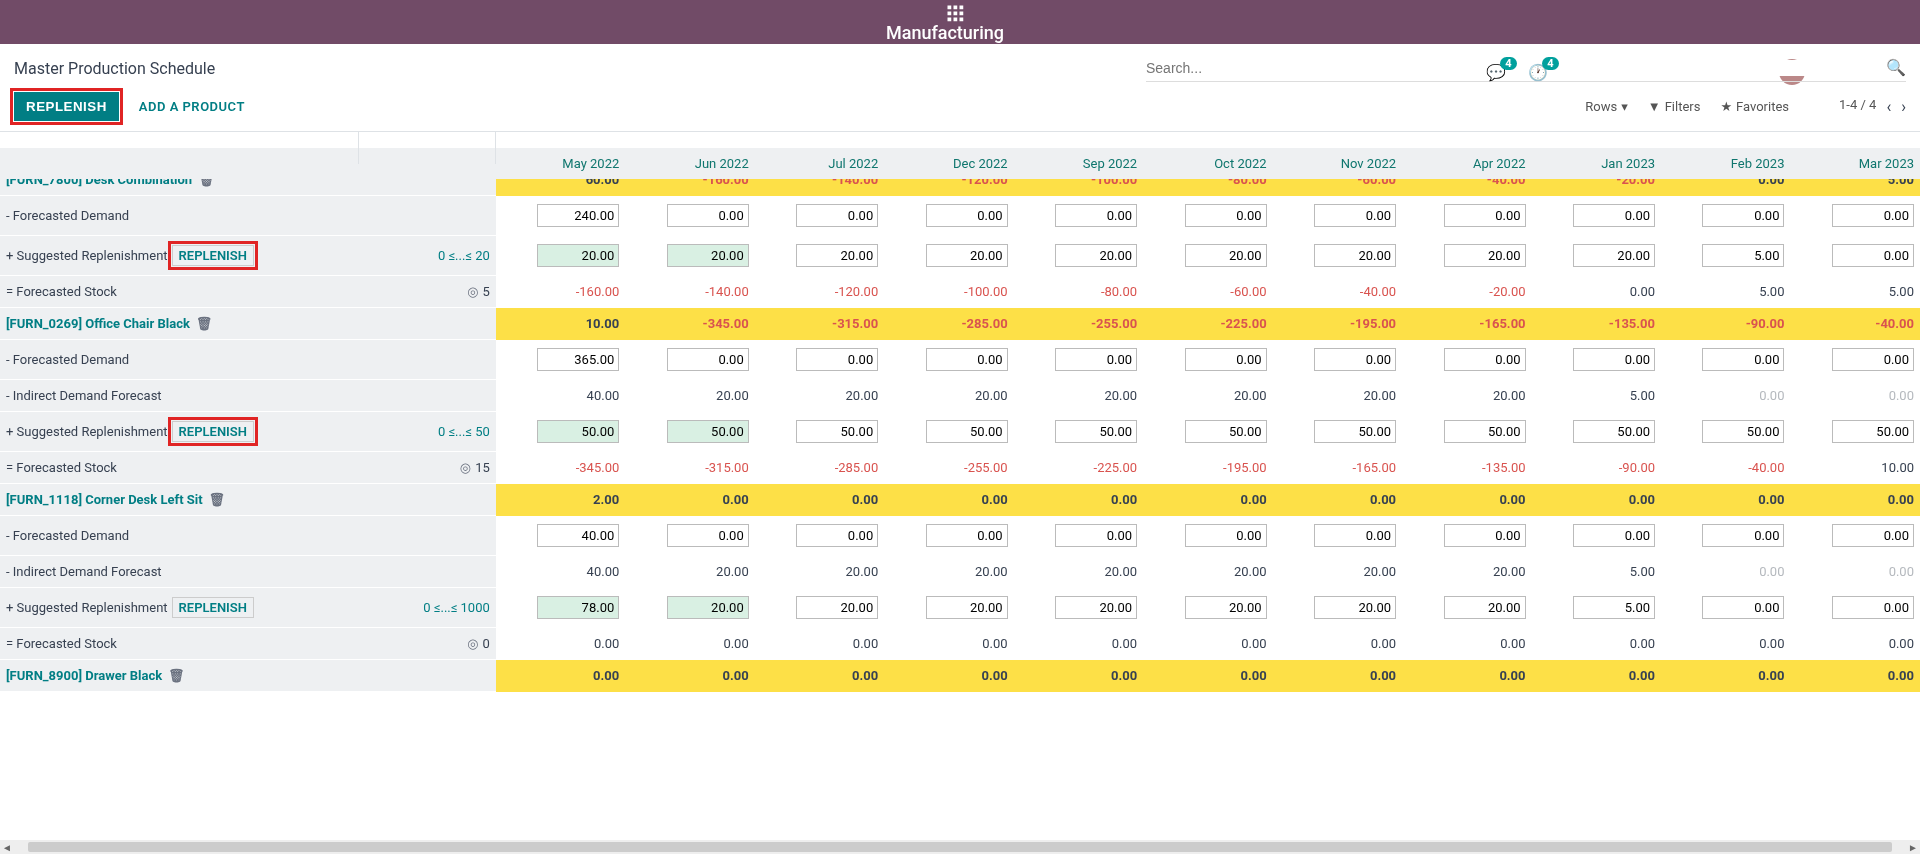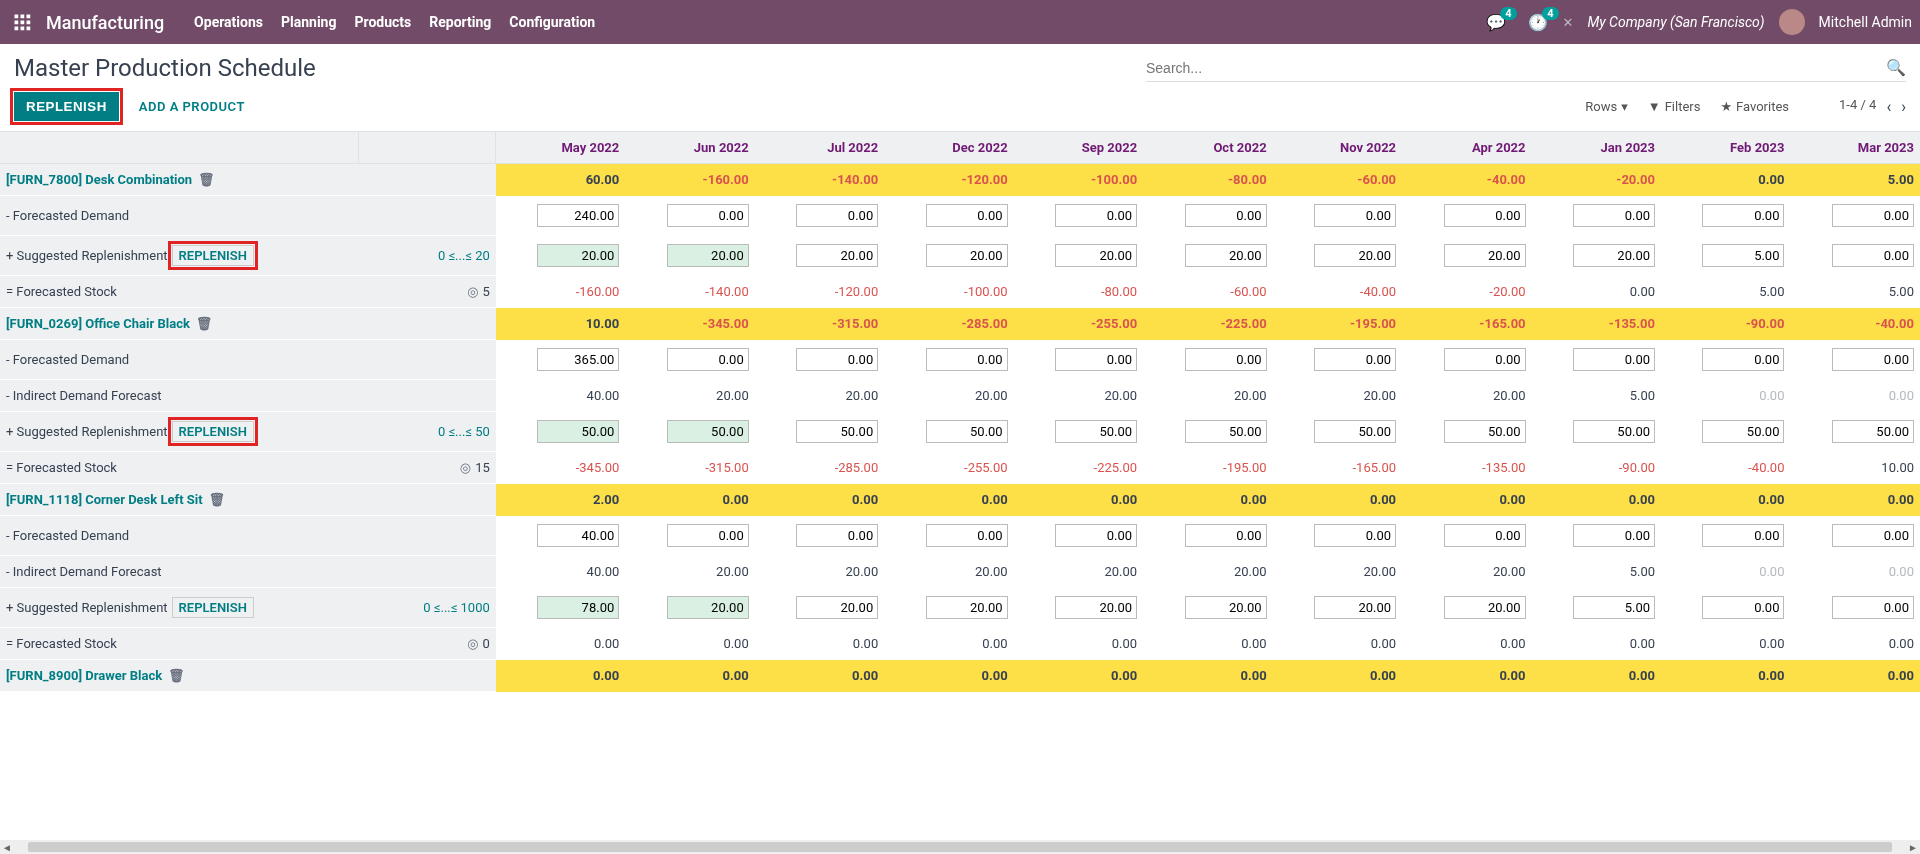--- a/index.html
+++ b/index.html
@@ -1,48 +1,48 @@
 <!DOCTYPE html>
 <html><head>
 <meta charset="utf-8">
 <style>
 * { box-sizing: border-box; margin: 0; padding: 0; }
 body { font-family: -apple-system, BlinkMacSystemFont, "Segoe UI", Roboto, sans-serif; font-size: 13px; color: #374151; overflow: hidden; }
 
-.topbar { background: #714B67; color: #fff; height: 44px; display: flex; align-items: center; padding: 4px 8px; }
+.topbar { background: #714B67; color: #fff; height: 44px; display: flex; align-items: center; padding: 4px 8px; flex-direction: column; }
 .apps-icon { width: 28px; height: 28px; display:flex; align-items:center; justify-content:center; margin-right:10px; cursor:pointer; }
 .apps-icon svg { width:18px; height:18px; fill:#fff; }
 .brand { font-size: 18px; font-weight: 500; margin-right: 30px; }
 .nav { display: flex; gap: 18px; font-weight: bold; }
 .nav-item { color: #fff; cursor: pointer; font-size: 14px; }
 .topbar-right { margin-left: auto; display: flex; align-items: center; gap: 14px; }
 .badge-icon { position: relative; display:flex; align-items:center; }
 .badge { background:#00A09D; color:#fff; border-radius:10px; padding:0 5px; font-size:11px; font-weight:bold; position:absolute; top:-6px; right:-10px; }
 .avatar { width:26px; height:26px; border-radius:50%; background:#b88; display:inline-block; }
 
 .subbar { display:flex; align-items:center; padding: 10px 14px 4px; }
-.page-title { font-size: 24px; font-weight: 400; }
+.page-title { font-size: 16px; font-weight: 400; }
 .search-wrap { margin-left:auto; width: 760px; display:flex; align-items:center; border-bottom:1px solid #ddd; padding:4px 0; }
 .search-input { border:none; outline:none; width:100%; font-size:14px; }
 .search-icon { color:#666; font-size:16px; }
 
 .toolbar { display:flex; align-items:center; padding: 6px 14px 10px; }
 .btn-primary { background:#017E84; color:#fff; border:none; padding:7px 12px; font-weight:600; letter-spacing:0.5px; cursor:pointer; }
 .highlight-red { outline: 3px solid #E02424; outline-offset: 1px; }
 .btn-link { color:#017E84; font-weight:600; margin-left:20px; cursor:pointer; letter-spacing:0.5px; }
 .toolbar-right { margin-left:auto; display:flex; align-items:center; gap:20px; color:#555; }
 .rows-btn, .filter-btn, .fav-btn { cursor:pointer; display:flex; align-items:center; gap:4px; }
 .pager { display:flex; align-items:flex-start; gap:10px; margin-left:30px; }
 .chev { color:#374151; cursor:pointer; font-size:16px; }
 
 .grid-wrap { overflow:auto; height: calc(100vh - 140px); border-top:1px solid #dee2e6; }
 table { border-collapse:collapse; width:100%; }
 th, td { text-align:right; padding: 8px 6px; white-space:nowrap; font-size:13px; }
 th:first-child, td:first-child { text-align:left; }
-thead th { background:#eef0f2; border-bottom:1px solid #dee2e6; font-weight:700; color:#701a75; position:sticky; top:0; }
+thead th { background:#eef0f2; border-bottom:1px solid #dee2e6; font-weight:400; color:#0f766e; position:sticky; top:16px; }
 td.label-col { min-width:250px; background:#eef0f2; position:sticky; left:0; z-index:1; }
 th.label-head { background:#eef0f2; position:sticky; left:0; z-index:2; border-right:1px solid #dee2e6; }
 td.range-col { min-width:100px; background:#eef0f2; position:sticky; left:250px; z-index:1; }
 th.range-head { background:#eef0f2; position:sticky; left:250px; z-index:2; border-right:1px solid #dee2e6; }
 .product-row td { font-weight:700; background:#fde047; }
 .product-row td.label-col { background:#eef0f2; }
 .product-row td.range-col { background:#eef0f2; }
 .product-link { color:#017E84; font-weight:700; cursor:pointer; }
 .trash-icon { color:#6b7280; margin-left:6px; cursor:pointer; }
 .sub-label { color:#374151; }

